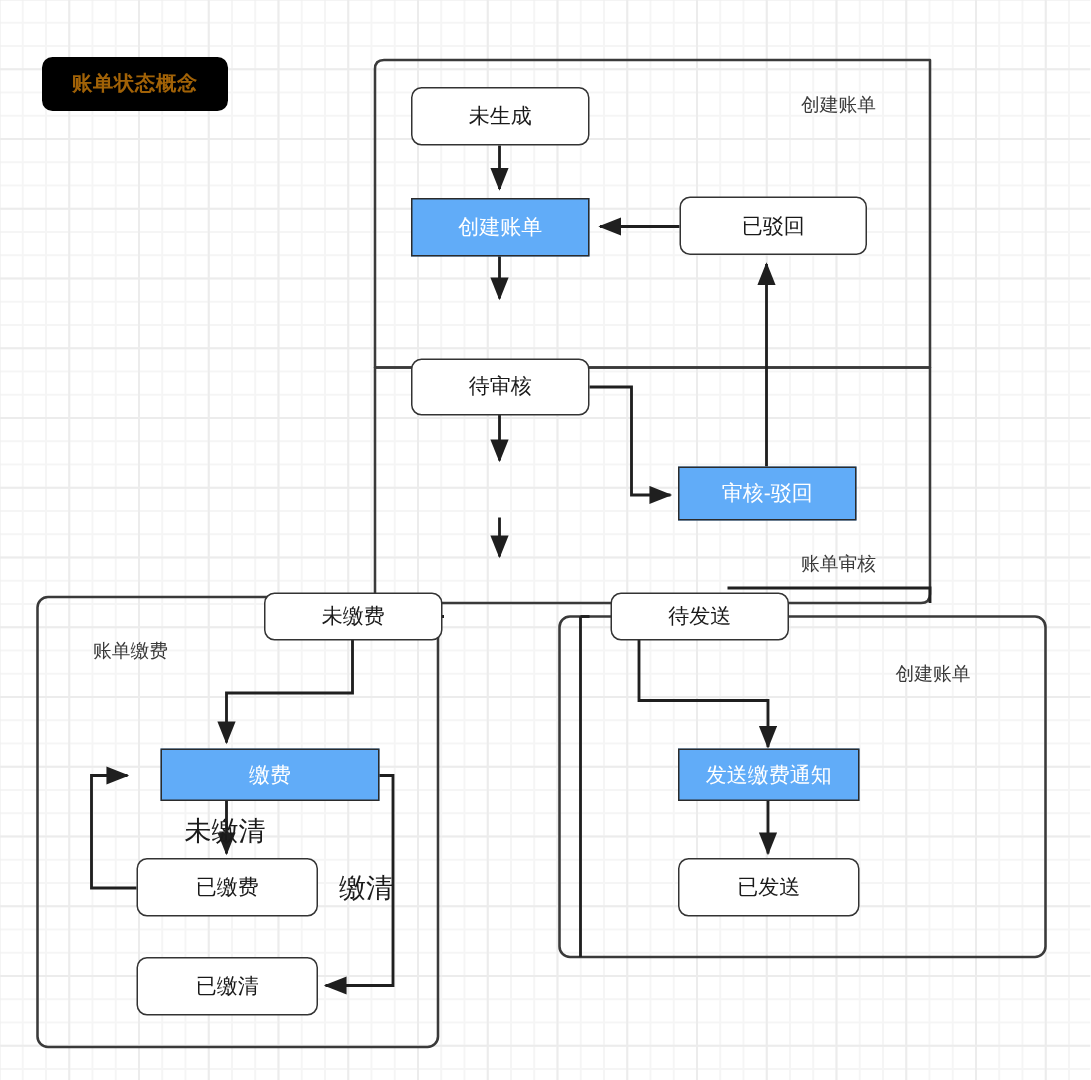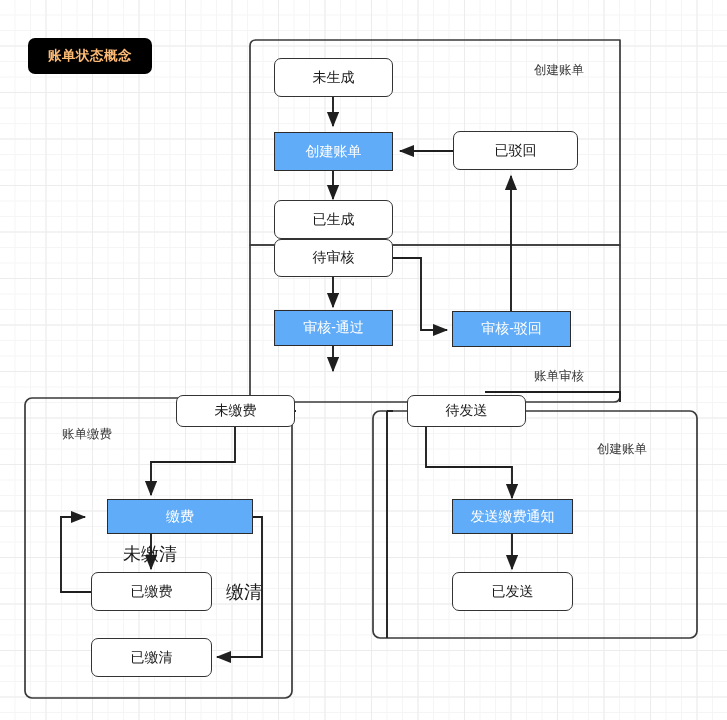--- a/index.html
+++ b/index.html
@@ -30,21 +30,21 @@
     pointer-events: none;
   }
   .title-badge {
     position: absolute;
     left: 28px;
     top: 38px;
     width: 124px;
     height: 36px;
     background: #000000;
     border-radius: 7px;
-    color: #fdba74;
+    color: #a16207;
     font-size: 13.5px;
     font-weight: bold;
     display: flex;
     align-items: center;
     justify-content: center;
     letter-spacing: 0.5px;
   }
   .node {
     position: absolute;
     box-sizing: border-box;
@@ -147,25 +147,23 @@
   <div class="group-label" style="left:534px; top:368px;">账单审核</div>
   <div class="group-label" style="left:62px; top:426px;">账单缴费</div>
   <div class="group-label" style="left:597px; top:441px;">创建账单</div>
 
   <div class="node" style="left:274px; top:58px; width:119px; height:39px;">未生成</div>
 
   <div class="node blue" style="left:274px; top:132px; width:119px; height:39px;">创建账单</div>
 
   <div class="node" style="left:453px; top:131px; width:125px; height:39px;">已驳回</div>
 
-  <div class="node" style="left:274px; top:200px; width:119px; height:39px;">已生成</div>
 
   <div class="node" style="left:274px; top:239px; width:119px; height:38px;">待审核</div>
 
-  <div class="node blue" style="left:274px; top:310px; width:119px; height:36px;">审核-通过</div>
 
   <div class="node blue" style="left:452px; top:311px; width:119px; height:36px;">审核-驳回</div>
 
 
   <div class="node" style="left:176px; top:395px; width:119px; height:32px;">未缴费</div>
 
   <div class="node" style="left:367px; top:395px; width:119px; height:32px;margin-left:40px;">待发送</div>
 
   <div class="node blue" style="left:91px; top:499px; width:146px; height:35px;margin-left:16px;">缴费</div>
 

